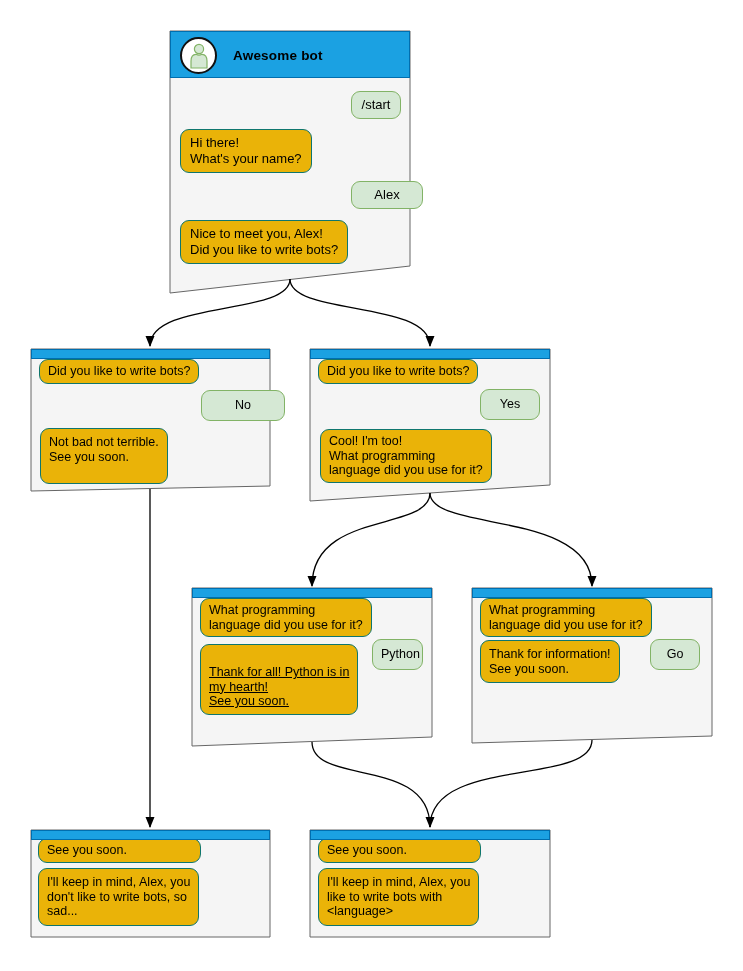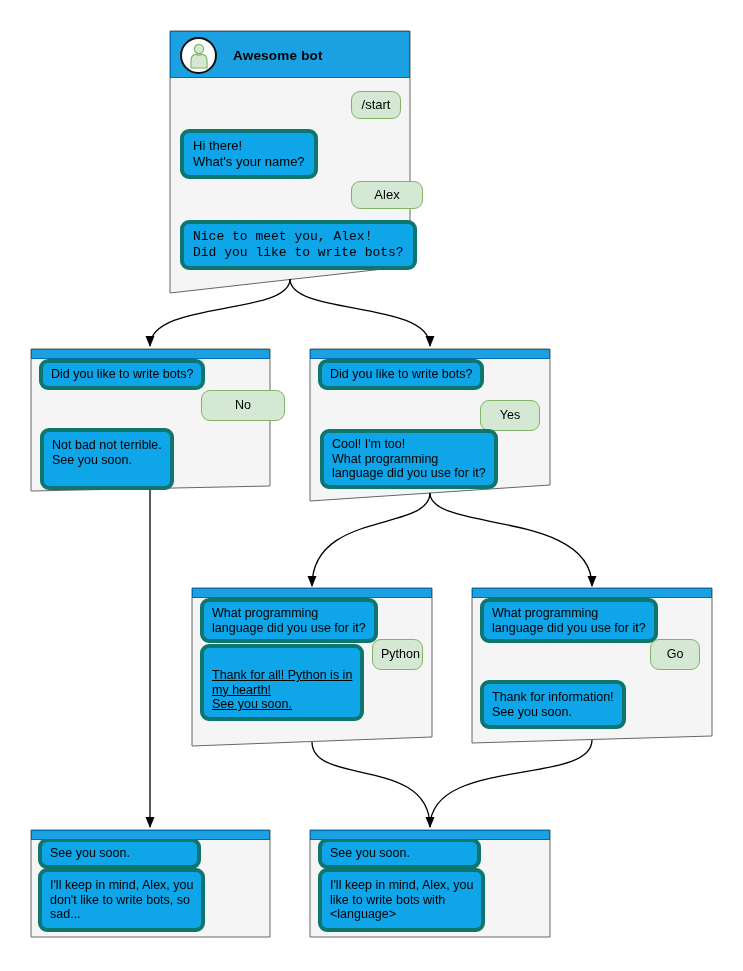--- a/index.html
+++ b/index.html
@@ -32,21 +32,21 @@
   }
   .bubble{
     position:absolute;z-index:2;
     box-sizing:border-box;
     border-radius:9px;
     white-space:pre;
     font-size:12.5px;line-height:14.5px;
     padding:4px 8px;
     color:#000000;
   }
-  .bot{background:#0ea5e9;border:4px solid #0f766e;}
+  .bot{background:#eab308;border:1px solid #0f766e;}
   .user{background:#d5e8d4;border:1px solid #82b366;text-align:center;}
   .main-msg{font-size:13px;line-height:16px;padding:5px 9px;}
   .main-user{padding-top:5px;padding-bottom:5px;}
   .ans{padding-top:7px;padding-bottom:7px;}
 </style>
 </head>
 <body>
 
 <div class="canvas">
 
@@ -88,45 +88,45 @@
   <div class="hdr" style="left:310px;top:349px;width:240px;height:10px;"></div>
   <div class="hdr" style="left:192px;top:588px;width:240px;height:10px;"></div>
   <div class="hdr" style="left:472px;top:588px;width:240px;height:10px;"></div>
   <div class="hdr" style="left:31px;top:830px;width:239px;height:10px;"></div>
   <div class="hdr" style="left:310px;top:830px;width:240px;height:10px;"></div>
 
   <div class="bubble user main-msg main-user" style="left:351px;top:91px;width:50px;">/start</div>
   <div class="bubble bot main-msg" style="left:180px;top:129px;">Hi there!
 What's your name?</div>
   <div class="bubble user main-msg main-user" style="left:351px;top:181px;width:72px;">Alex</div>
-  <div class="bubble bot main-msg" style="left:180px;top:220px;font-family:Liberation Mono, monospace;">Nice to meet you, Alex!
+  <div class="bubble bot main-msg" style="left:180px;top:220px;">Nice to meet you, Alex!
 Did you like to write bots?</div>
 
   <div class="bubble bot" style="left:39px;top:359px;">Did you like to write bots?</div>
   <div class="bubble user ans" style="left:201px;top:390px;width:84px;">No</div>
   <div class="bubble bot" style="left:40px;top:428px;padding-top:6px;padding-bottom:19px;">Not bad not terrible.
 See you soon.</div>
 
   <div class="bubble bot" style="left:318px;top:359px;">Did you like to write bots?</div>
-  <div class="bubble user ans" style="left:480px;top:400px;width:60px;">Yes</div>
+  <div class="bubble user ans" style="left:480px;top:389px;width:60px;">Yes</div>
   <div class="bubble bot" style="left:320px;top:429px;">Cool! I'm too!
 What programming
 language did you use for it?</div>
 
   <div class="bubble bot" style="left:200px;top:598px;">What programming
 language did you use for it?</div>
   <div class="bubble user ans" style="left:372px;top:639px;width:51px;text-align:center;">Python</div>
   <div class="bubble bot" style="left:200px;top:644px;padding-top:20px;padding-bottom:5px;text-decoration:underline;">Thank for all! Python is in
 my hearth!
 See you soon.</div>
 
   <div class="bubble bot" style="left:480px;top:598px;">What programming
 language did you use for it?</div>
   <div class="bubble user ans" style="left:650px;top:639px;width:50px;">Go</div>
-  <div class="bubble bot" style="left:480px;top:680px;padding-top:6px;padding-bottom:6px;">Thank for information!
+  <div class="bubble bot" style="left:480px;top:640px;padding-top:6px;padding-bottom:6px;">Thank for information!
 See you soon.</div>
 
   <div class="bubble bot" style="left:38px;top:838px;width:163px;">See you soon.</div>
   <div class="bubble bot" style="left:38px;top:868px;padding-top:6px;padding-bottom:6px;">I'll keep in mind, Alex, you
 don't like to write bots, so
 sad...</div>
 
   <div class="bubble bot" style="left:318px;top:838px;width:163px;">See you soon.</div>
   <div class="bubble bot" style="left:318px;top:868px;padding-top:6px;padding-bottom:6px;">I'll keep in mind, Alex, you
 like to write bots with

